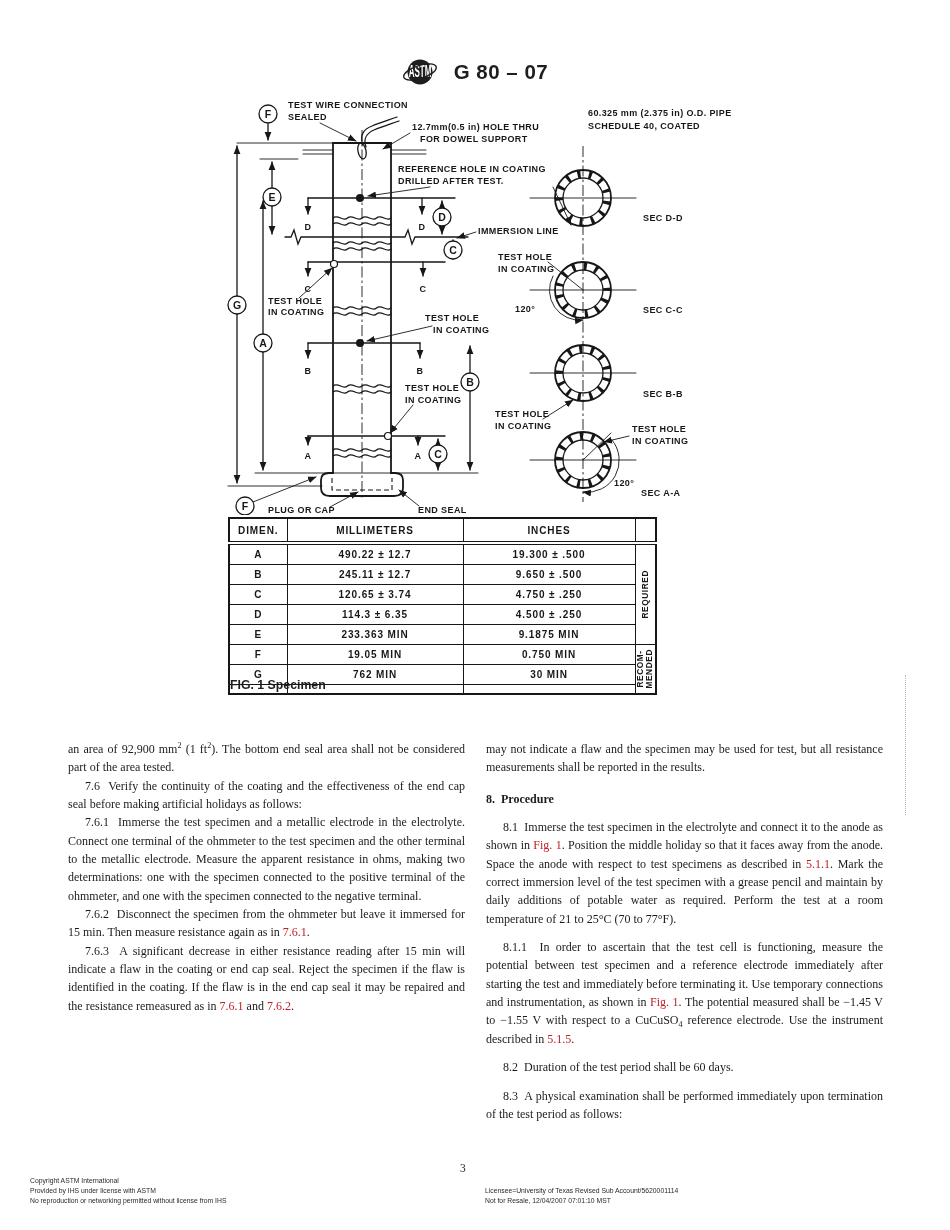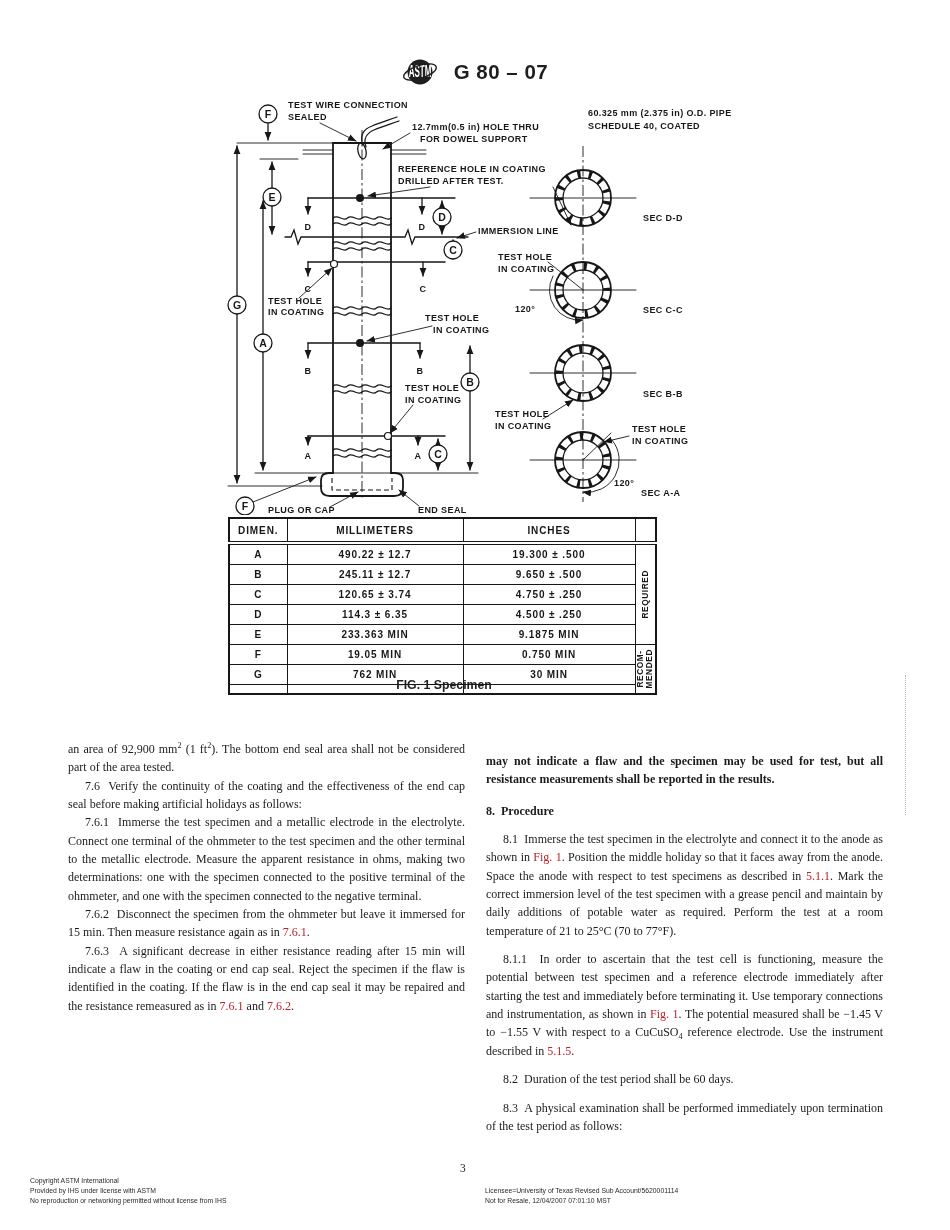--- a/index.html
+++ b/index.html
@@ -33,32 +33,32 @@
                font:700 10px "Liberation Sans",sans-serif; letter-spacing:.9px; color:#171717; height:19px;margin-left:36px; }
   #dim-table thead th { height:22px; border-bottom:4px double #171717; }
   #dim-table .c-dim { width:58px; } #dim-table .c-mm { width:176px; }
   #dim-table .c-in { width:172px; } #dim-table .c-side { width:21px; }
   #dim-table td.side { padding:0; }
   .vert { writing-mode:vertical-rl; transform:rotate(180deg); margin:0 auto;
           font:700 8.3px "Liberation Sans",sans-serif; letter-spacing:.6px;
           white-space:pre-line; line-height:9px; text-align:center; }
   #dim-table tr.spacer td { height:8px; }
 
-  .fig-caption { position:absolute; left:230px; top:678px; width:428px; text-align:center;
+  .fig-caption { position:absolute; left:230px; top:678px; width:428px; 
                  font:700 12.3px "Liberation Sans",sans-serif; color:#1e1e1e; }
 
   
   .col { position:absolute; top:740px; width:397px; font-size:12px; line-height:18.35px;
          text-align:justify; }
   #col-left  { left:68px; }
   #col-right { left:486px; }
   p.para { margin:0; text-indent:17px; }
   p.no-indent { text-indent:0; }
   #col-right p.para { margin-top:10px; }
-  #col-right p.para:first-child { margin-top:12px;font-weight:bold; }
+  #col-right p.para:first-child { margin-top:0; }
   p.sec-heading { font-weight:bold; margin:13px 0 8px 0; text-indent:0; }
   .xref { color:#bf2026; text-decoration:none; cursor:pointer; }
   .sup { vertical-align:super; font-size:68%; line-height:0; }
   .sub { vertical-align:sub; font-size:68%; line-height:0; }
 
   
   .ft { font:400 6.8px "Liberation Sans",sans-serif; color:#2a2a2a; line-height:10px; }
   #ft-left  { position:absolute; left:30px;  top:1176px; }
   #ft-right { position:absolute; left:485px; top:1186px; }
   .page-num { position:absolute; left:460px; top:1162px; font:400 11.5px "Liberation Serif",serif; }

